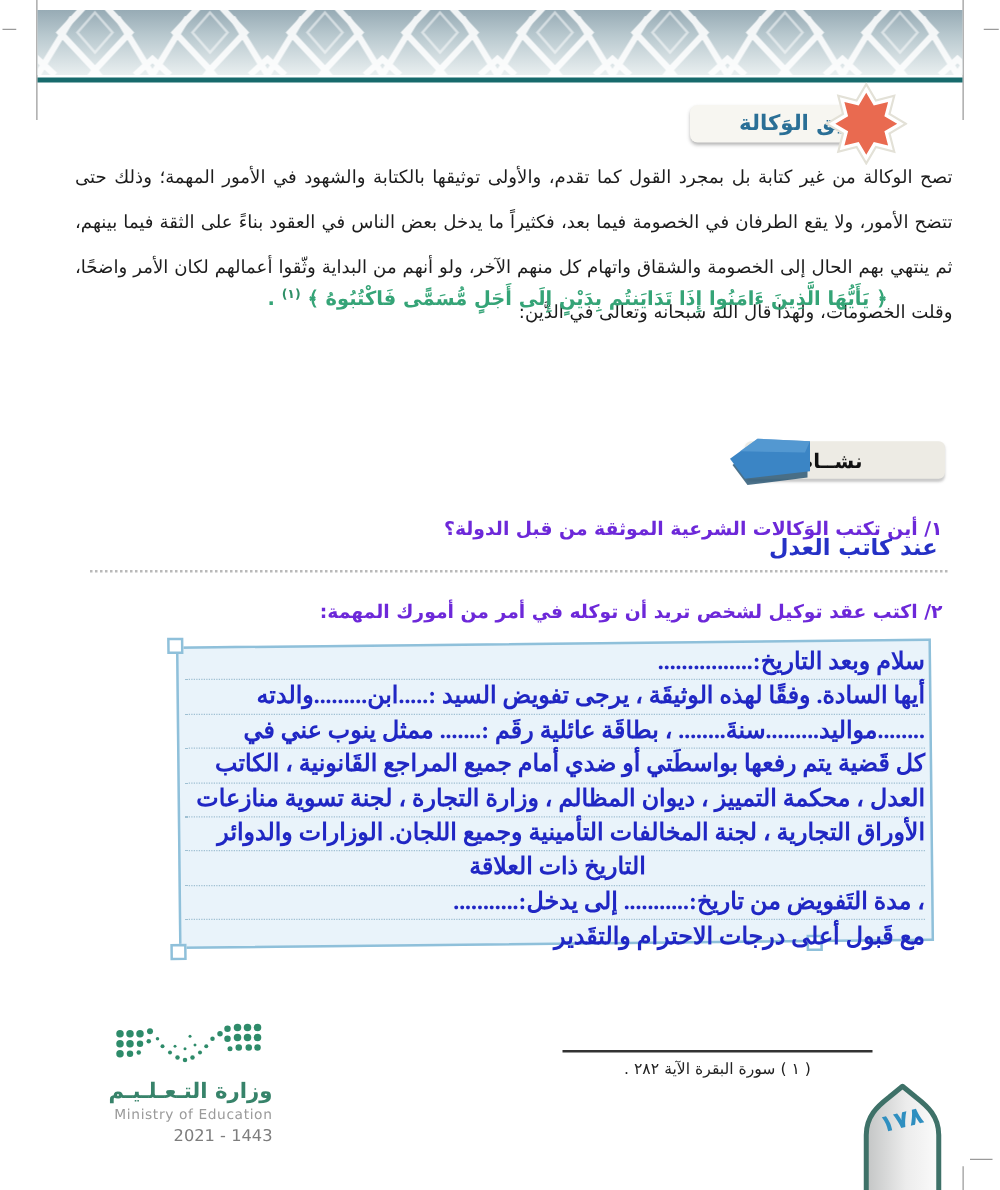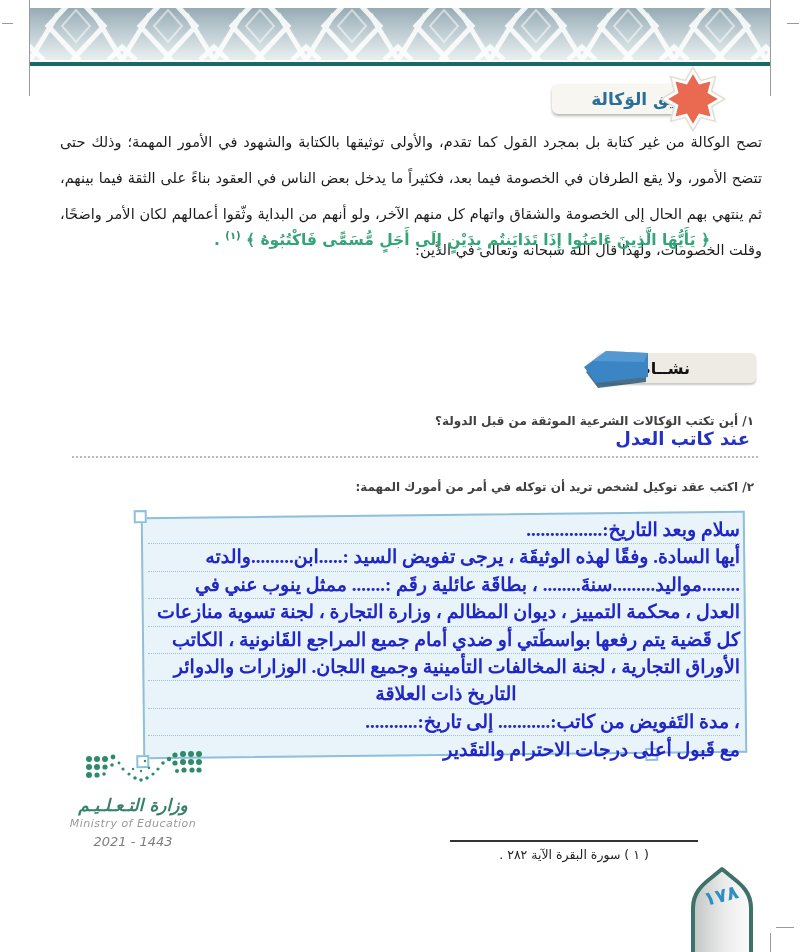--- a/index.html
+++ b/index.html
@@ -59,21 +59,21 @@
   .activity-pill {
     position:absolute; left:596px; top:353px; width:160px; height:30px;
     background:#edebe4; border-radius:5px;
     box-shadow:0 2px 2px rgba(120,120,120,.4);
     display:flex; align-items:center; justify-content:center;
   }
   .activity-pill span { font-size:16px; font-weight:bold; color:#111; letter-spacing:2px; padding-right:28px;}
   .activity-arrow { position:absolute; left:580px; top:348px; width:72px; height:42px; }
 
   
-  .q { position:absolute; right:46px; color:#404040; font-weight:bold; font-size:12px; }
+  .q { position:absolute; right:46px; color:#6d28d9; font-weight:bold; font-size:15px; }
   .q1 { top:414px; }
   .q2 { top:480px; }
   .answer-rule { position:absolute; left:72px; top:456px; width:686px; border-bottom:2px dotted #b9b9b9; }
   .answer-text { position:absolute; right:50px; top:428px; color:#2531c6; font-weight:bold; font-size:18px; }
 
   
   .frame {
     position:absolute; left:142px; top:514px; width:604px; height:242px;
     background:#e9f3fa; border:2px solid #8fc0da;
     transform:rotate(-0.6deg);
@@ -91,21 +91,21 @@
     border-bottom:1px dotted #9fc0d2; padding-left:4px;
   }
   .c-line.center { text-align:center; }
   .c-closing { height:27px; line-height:27px; white-space:nowrap; }
 
   
   .footnote-rule { position:absolute; left:450px; top:840px; width:248px; height:1.5px; background:#333; }
   .footnote { position:absolute; left:450px; top:847px; width:248px; text-align:center; font-size:12.5px; color:#222; }
 
   
-  .logo-block { position:absolute; left:48px; top:749px; width:170px; direction:ltr; text-align:center;font-style:italic; }
+  .logo-block { position:absolute; left:48px; top:817px; width:170px; direction:ltr; text-align:right; }
   .logo-dots { margin-left:28px; }
   .logo-ar { font-size:17px; font-weight:bold; color:#37836a; margin-top:2px; letter-spacing:1px; }
   .logo-en { font-size:11px; color:#9a9a9a; margin-top:2px; letter-spacing:.5px; }
   .logo-years { font-size:13px; color:#7d7d7d; margin-top:4px; }
 
   
   .dome { position:absolute; left:683px; top:866px; width:78px; height:95px; }
 </style>
 </head>
 <body>
@@ -183,25 +183,25 @@
   <div class="frame">
     <div class="orn tl"></div>
     <div class="orn bl"></div>
     <div class="orn bm"></div>
   </div>
 
   <div class="contract-text">
     <div class="c-line">سلام وبعد التاريخ:................</div>
     <div class="c-line">أيها السادة. وفقًا لهذه الوثيقَة ، يرجى تفويض السيد :.....ابن.........والدته</div>
     <div class="c-line">........مواليد.........سنةَ........ ، بطاقَة عائلية رقَم :....... ممثل ينوب عني في</div>
+    <div class="c-line">كل قَضية يتم رفعها بواسطَتي أو ضدي أمام جميع المراجع القَانونية ، الكاتب</div>
     <div class="c-line">العدل ، محكمة التمييز ، ديوان المظالم ، وزارة التجارة ، لجنة تسوية منازعات</div>
-    <div class="c-line">كل قَضية يتم رفعها بواسطَتي أو ضدي أمام جميع المراجع القَانونية ، الكاتب</div>
     <div class="c-line">الأوراق التجارية ، لجنة المخالفات التأمينية وجميع اللجان. الوزارات والدوائر</div>
     <div class="c-line center">التاريخ ذات العلاقة</div>
-    <div class="c-line">، مدة التَفويض من كاتب:........... إلى تاريخ:...........</div>
+    <div class="c-line">، مدة التَفويض من تاريخ:........... إلى يدخل:...........</div>
     <div class="c-closing">مع قَبول أعلى درجات الاحترام والتقَدير</div>
   </div>
 
   <div class="footnote-rule"></div>
   <div class="footnote">( ١ ) سورة البقرة الآية ٢٨٢ .</div>
 
   <div class="logo-block">
     <svg class="logo-dots" width="128" height="40" viewBox="0 0 128 40">
       <g fill="#2e8b6a">
         <circle cx="6" cy="10" r="3"></circle>

